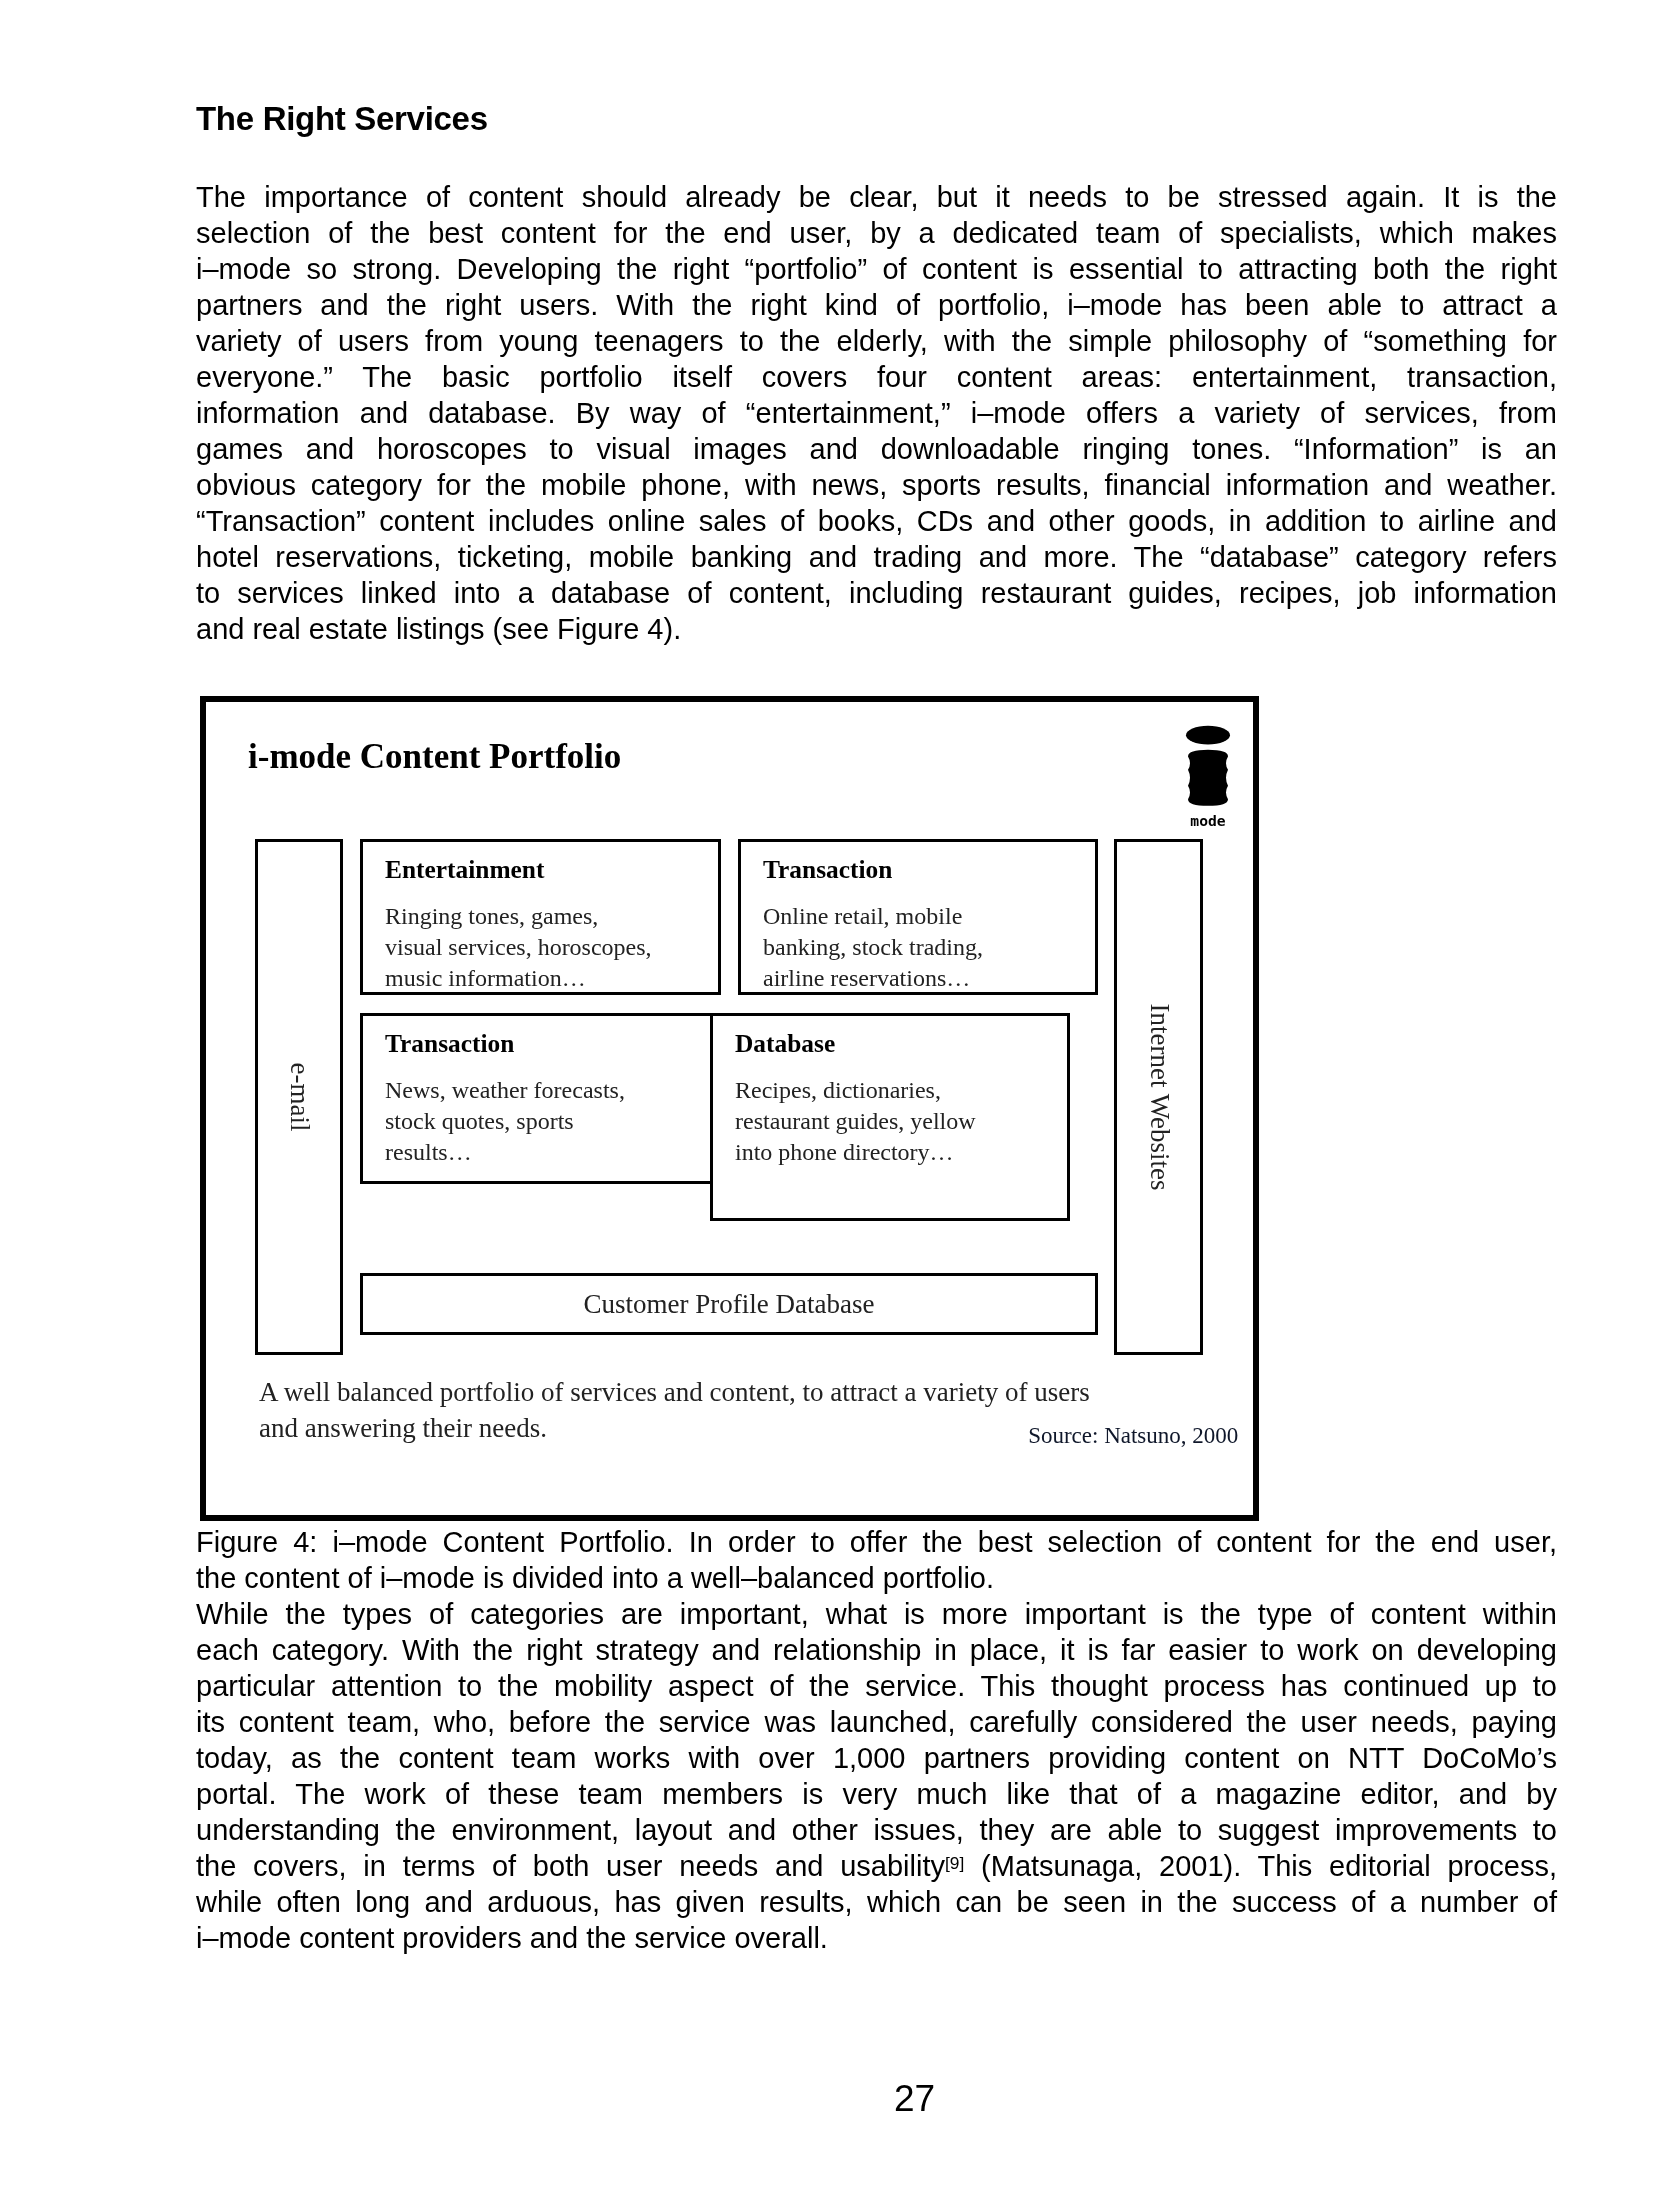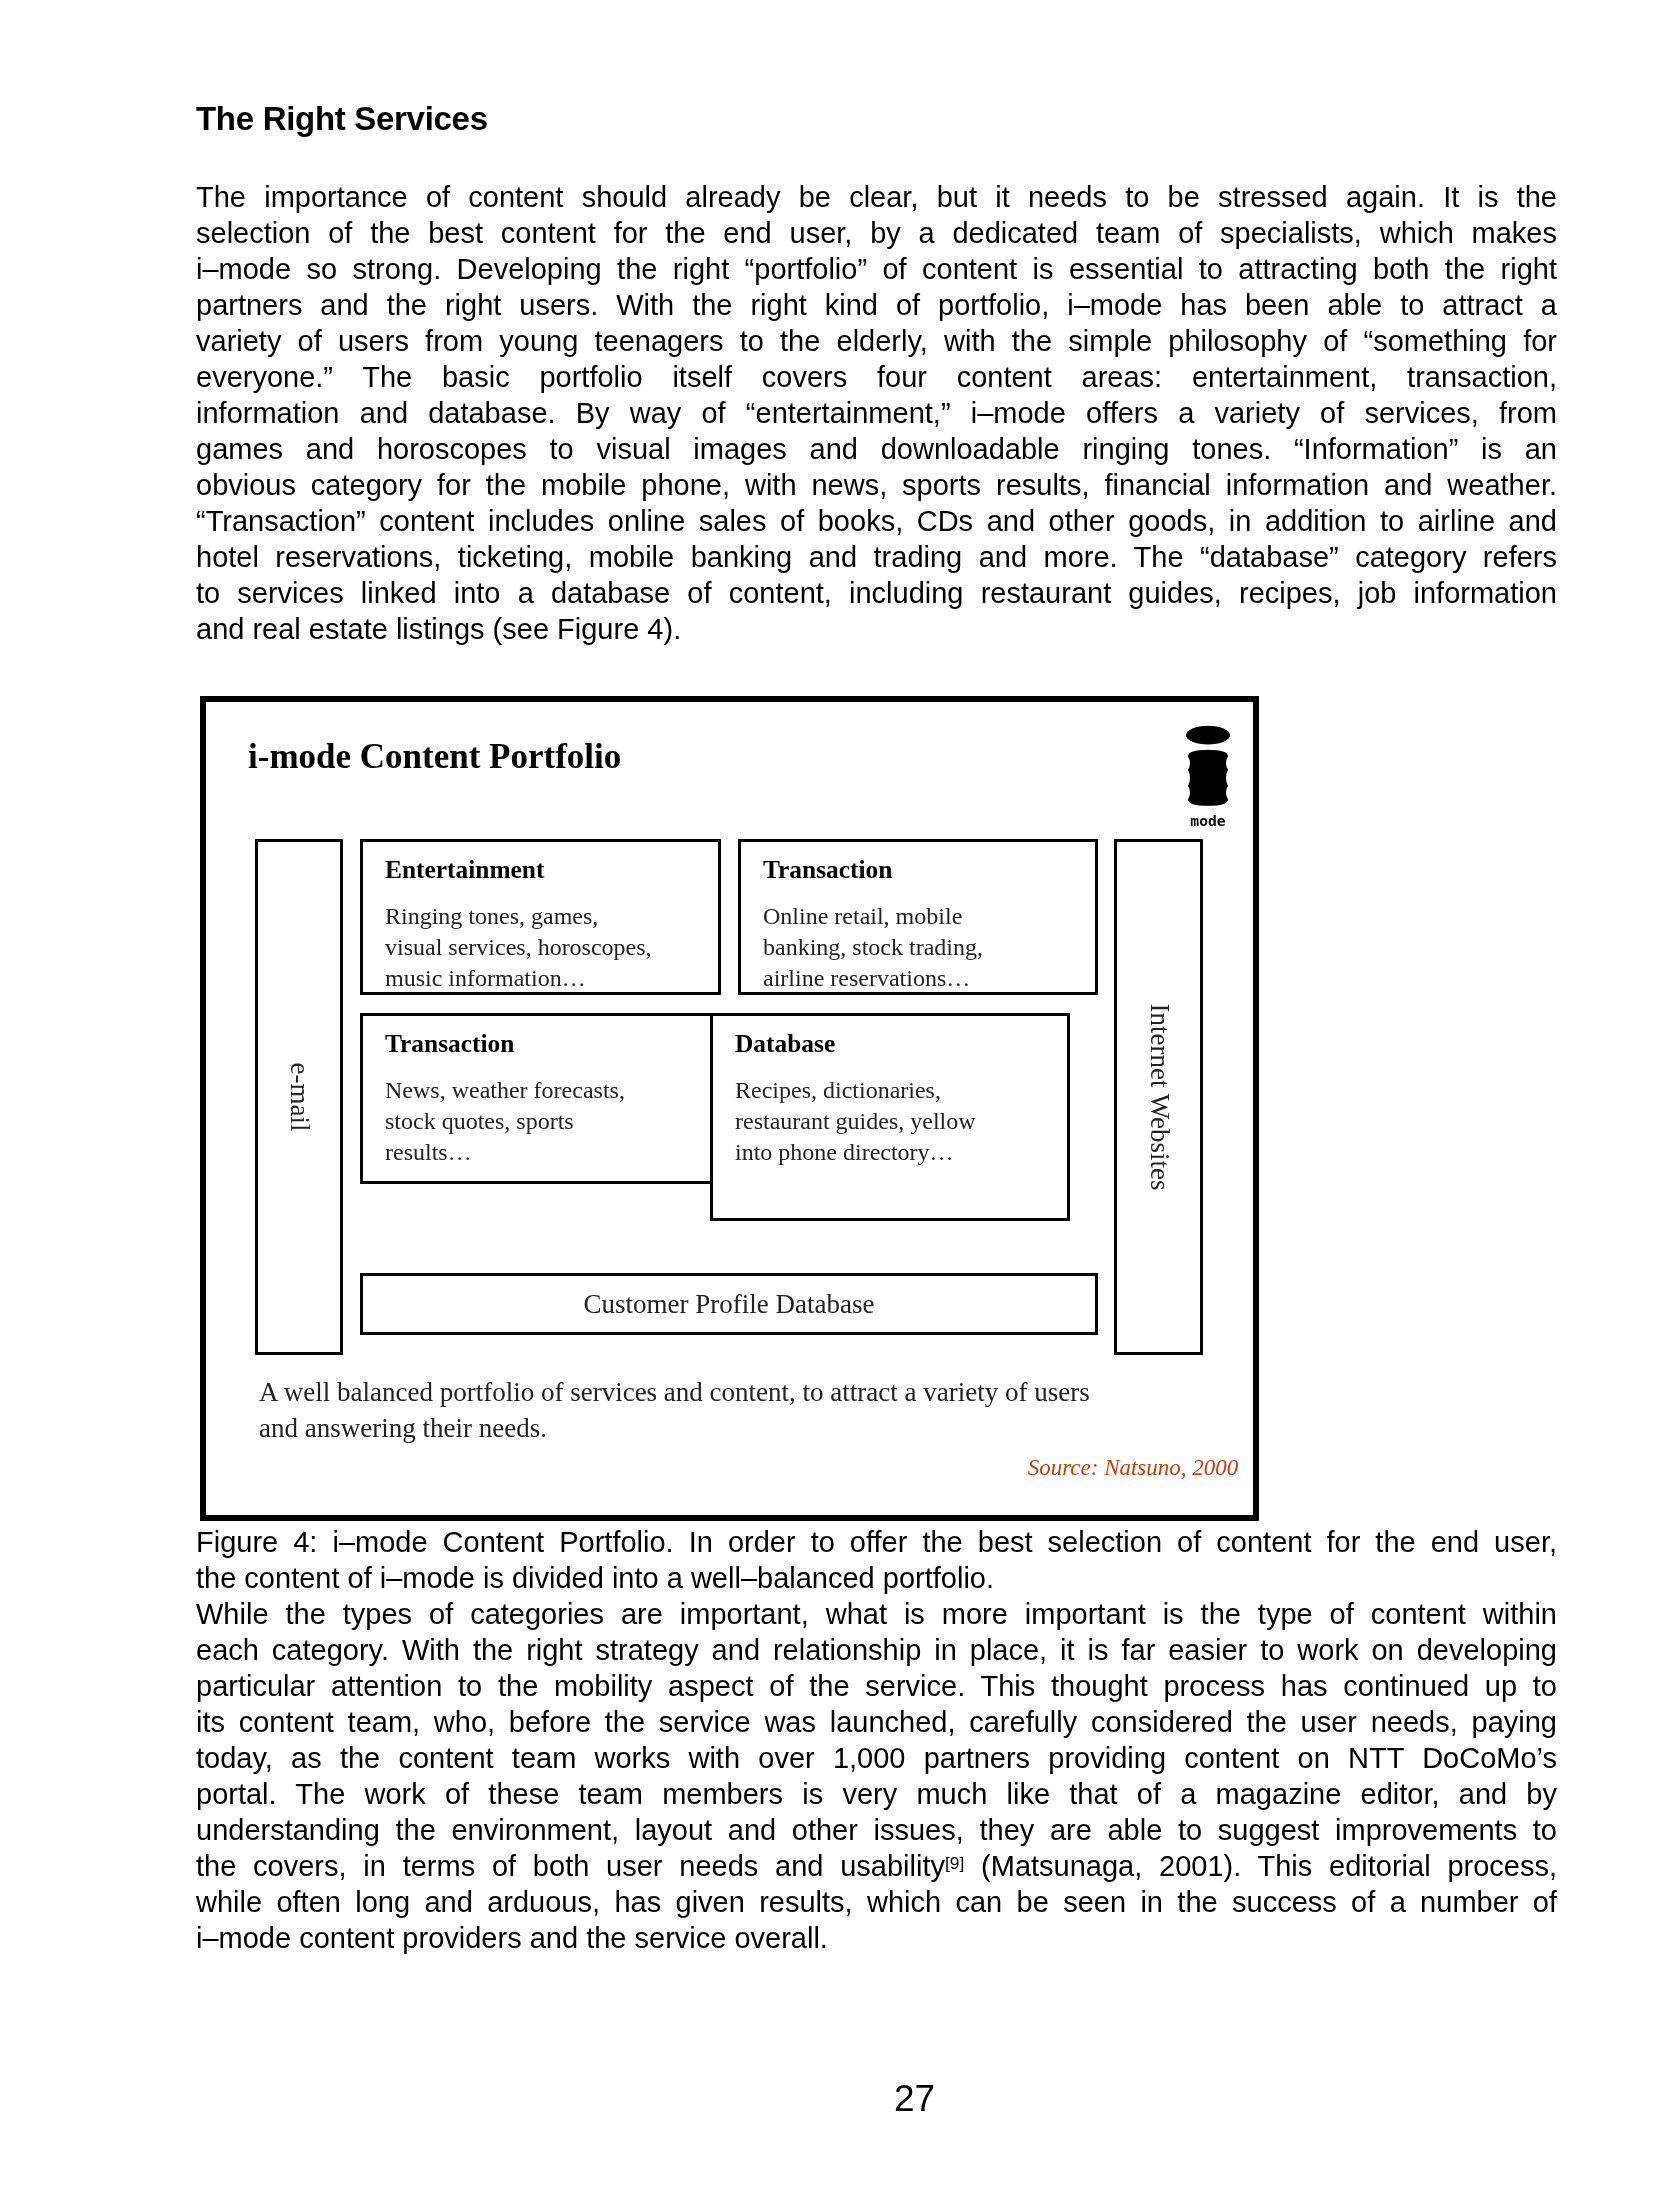--- a/index.html
+++ b/index.html
@@ -29,21 +29,21 @@
   #box-trans { left: 532px; top: 137px; width: 360px; height: 156px; }
   #box-info { left: 154px; top: 311px; width: 361px; height: 171px; }
   #box-db { left: 504px; top: 311px; width: 360px; height: 208px; }
   #box-billing { left: 154px; top: 498px; width: 738px; height: 63px; }
   #box-customer { left: 154px; top: 571px; width: 738px; height: 62px; }
   .box .bt { position: absolute; left: 22px; top: 13.4px; font-size: 25.4px; font-weight: bold; white-space: nowrap; text-align: right; }
   .box .bd { position: absolute; left: 22px; top: 59px; font-size: 24px; line-height: 31px; color: #222; white-space: nowrap; }
   .center-label { position: absolute; left: 0; right: 0; top: 50%; transform: translateY(-50%); text-align: center; font-size: 27px; color: #222; white-space: nowrap; }
   .vlabel { position: absolute; left: 50%; top: 50%; font-size: 27px; color: #222; white-space: nowrap; transform: translate(-50%, -50%) rotate(90deg); }
   #fig-footer { left: 53px; top: 672px; font-size: 27px; line-height: 36px; color: #222; white-space: nowrap; }
-  #fig-source { right: 14.7px; top: 753px; font-size: 23px; font-style: italic; color: #c2410c; white-space: nowrap; }
+  #fig-source { right: 14.7px; top: 721px; font-size: 23px; color: #0f172a; white-space: nowrap; }
 
   #page-number { position: absolute; left: 862px; top: 2078px; font-size: 37px; margin-left: 32px; }
 </style>
 </head>
 <body>
 
 <h2 id="heading" class="sans" style="margin:0;">The Right Services</h2>
 
 <div id="para1" class="para sans">
   <span class="line">The importance of content should already be clear, but it needs to be stressed again. It is the</span>

